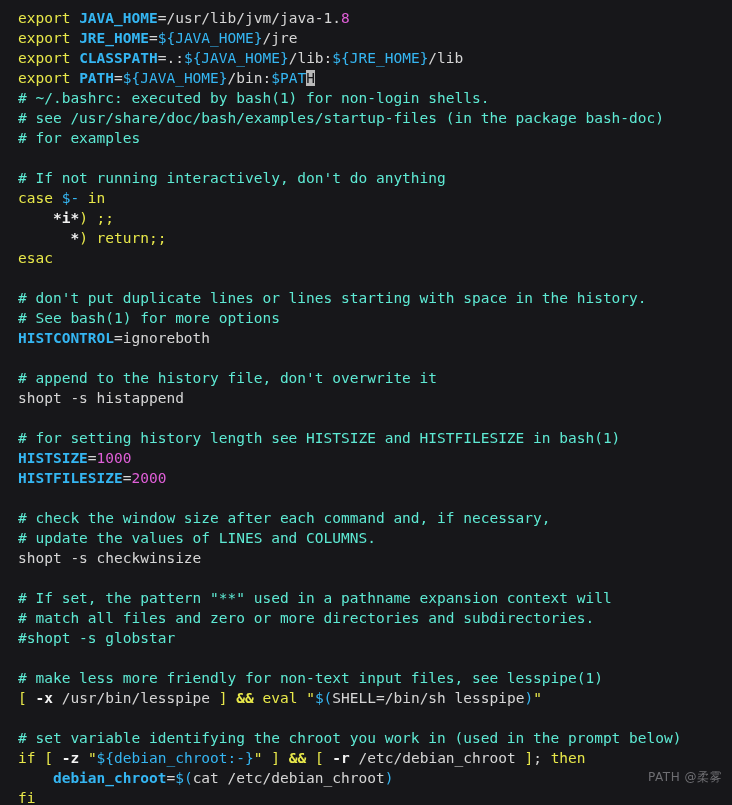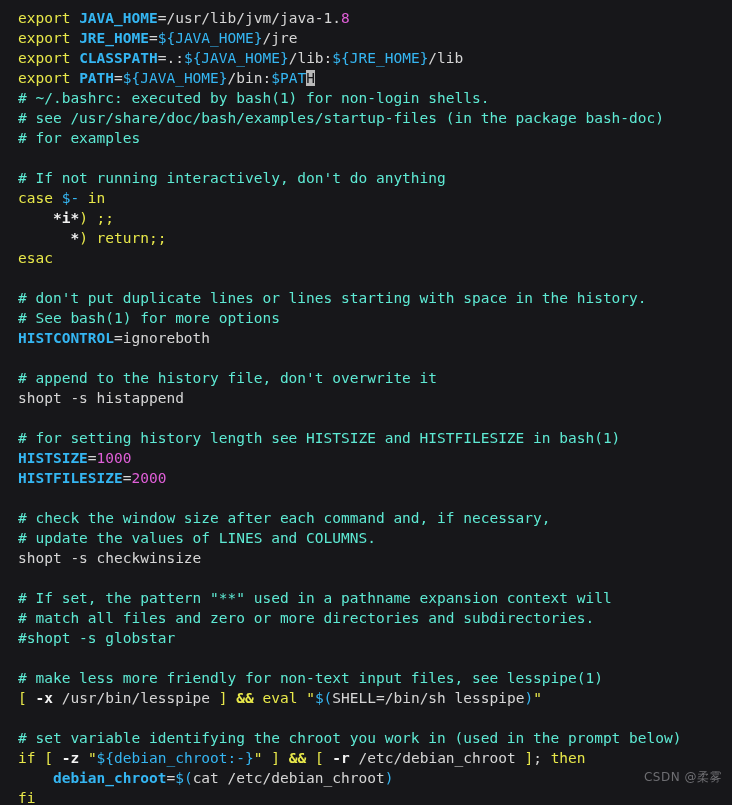--- a/index.html
+++ b/index.html
@@ -54,14 +54,14 @@
     font-size: 12px;
     letter-spacing: 0.5px;
     user-select: none;
   }
 </style>
 </head>
 <body>
 
 <div id="screen">
   <div id="code"><div class="line"><span class="kw">export</span><span class="txt"> </span><span class="var">JAVA_HOME</span><span class="txt">=/usr/lib/jvm/java-1.</span><span class="num">8</span></div><div class="line"><span class="kw">export</span><span class="txt"> </span><span class="var">JRE_HOME</span><span class="txt">=</span><span class="exp">${JAVA_HOME}</span><span class="txt">/jre</span></div><div class="line"><span class="kw">export</span><span class="txt"> </span><span class="var">CLASSPATH</span><span class="txt">=.:</span><span class="exp">${JAVA_HOME}</span><span class="txt">/lib:</span><span class="exp">${JRE_HOME}</span><span class="txt">/lib</span></div><div class="line"><span class="kw">export</span><span class="txt"> </span><span class="var">PATH</span><span class="txt">=</span><span class="exp">${JAVA_HOME}</span><span class="txt">/bin:</span><span class="exp">$PAT</span><span class="cur">H</span></div><div class="line"><span class="cmt"># ~/.bashrc: executed by bash(1) for non-login shells.</span></div><div class="line"><span class="cmt"># see /usr/share/doc/bash/examples/startup-files (in the package bash-doc)</span></div><div class="line"><span class="cmt"># for examples</span></div><div class="line">&nbsp;</div><div class="line"><span class="cmt"># If not running interactively, don't do anything</span></div><div class="line"><span class="kw">case</span><span class="txt"> </span><span class="exp">$-</span><span class="txt"> </span><span class="kw">in</span></div><div class="line"><span class="txt">    </span><span class="txtb">*i*</span><span class="op">)</span><span class="txt"> </span><span class="op">;;</span></div><div class="line"><span class="txt">      </span><span class="txtb">*</span><span class="op">)</span><span class="txt"> </span><span class="kw">return</span><span class="op">;;</span></div><div class="line"><span class="kw">esac</span></div><div class="line">&nbsp;</div><div class="line"><span class="cmt"># don't put duplicate lines or lines starting with space in the history.</span></div><div class="line"><span class="cmt"># See bash(1) for more options</span></div><div class="line"><span class="var">HISTCONTROL</span><span class="txt">=ignoreboth</span></div><div class="line">&nbsp;</div><div class="line"><span class="cmt"># append to the history file, don't overwrite it</span></div><div class="line"><span class="txt">shopt -s histappend</span></div><div class="line">&nbsp;</div><div class="line"><span class="cmt"># for setting history length see HISTSIZE and HISTFILESIZE in bash(1)</span></div><div class="line"><span class="var">HISTSIZE</span><span class="txt">=</span><span class="num">1000</span></div><div class="line"><span class="var">HISTFILESIZE</span><span class="txt">=</span><span class="num">2000</span></div><div class="line">&nbsp;</div><div class="line"><span class="cmt"># check the window size after each command and, if necessary,</span></div><div class="line"><span class="cmt"># update the values of LINES and COLUMNS.</span></div><div class="line"><span class="txt">shopt -s checkwinsize</span></div><div class="line">&nbsp;</div><div class="line"><span class="cmt"># If set, the pattern "**" used in a pathname expansion context will</span></div><div class="line"><span class="cmt"># match all files and zero or more directories and subdirectories.</span></div><div class="line"><span class="cmt">#shopt -s globstar</span></div><div class="line">&nbsp;</div><div class="line"><span class="cmt"># make less more friendly for non-text input files, see lesspipe(1)</span></div><div class="line"><span class="op">[</span><span class="txt"> </span><span class="txtb">-x</span><span class="txt"> /usr/bin/lesspipe </span><span class="op">]</span><span class="txt"> </span><span class="opb">&amp;&amp;</span><span class="txt"> </span><span class="kw">eval</span><span class="txt"> </span><span class="str">"</span><span class="exp">$(</span><span class="txt">SHELL=/bin/sh lesspipe</span><span class="exp">)</span><span class="str">"</span></div><div class="line">&nbsp;</div><div class="line"><span class="cmt"># set variable identifying the chroot you work in (used in the prompt below)</span></div><div class="line"><span class="kw">if</span><span class="txt"> </span><span class="op">[</span><span class="txt"> </span><span class="txtb">-z</span><span class="txt"> </span><span class="str">"</span><span class="exp">${debian_chroot:-}</span><span class="str">"</span><span class="txt"> </span><span class="op">]</span><span class="txt"> </span><span class="opb">&amp;&amp;</span><span class="txt"> </span><span class="op">[</span><span class="txt"> </span><span class="txtb">-r</span><span class="txt"> /etc/debian_chroot </span><span class="op">]</span><span class="txt">;</span><span class="txt"> </span><span class="kw">then</span></div><div class="line"><span class="txt">    </span><span class="var">debian_chroot</span><span class="txt">=</span><span class="exp">$(</span><span class="txt">cat /etc/debian_chroot</span><span class="exp">)</span></div><div class="line"><span class="kw">fi</span></div></div>
-  <div id="watermark">CSDN @柔雾</div>
+  <div id="watermark">PATH @柔雾</div>
 </div>
 
 </body></html>

